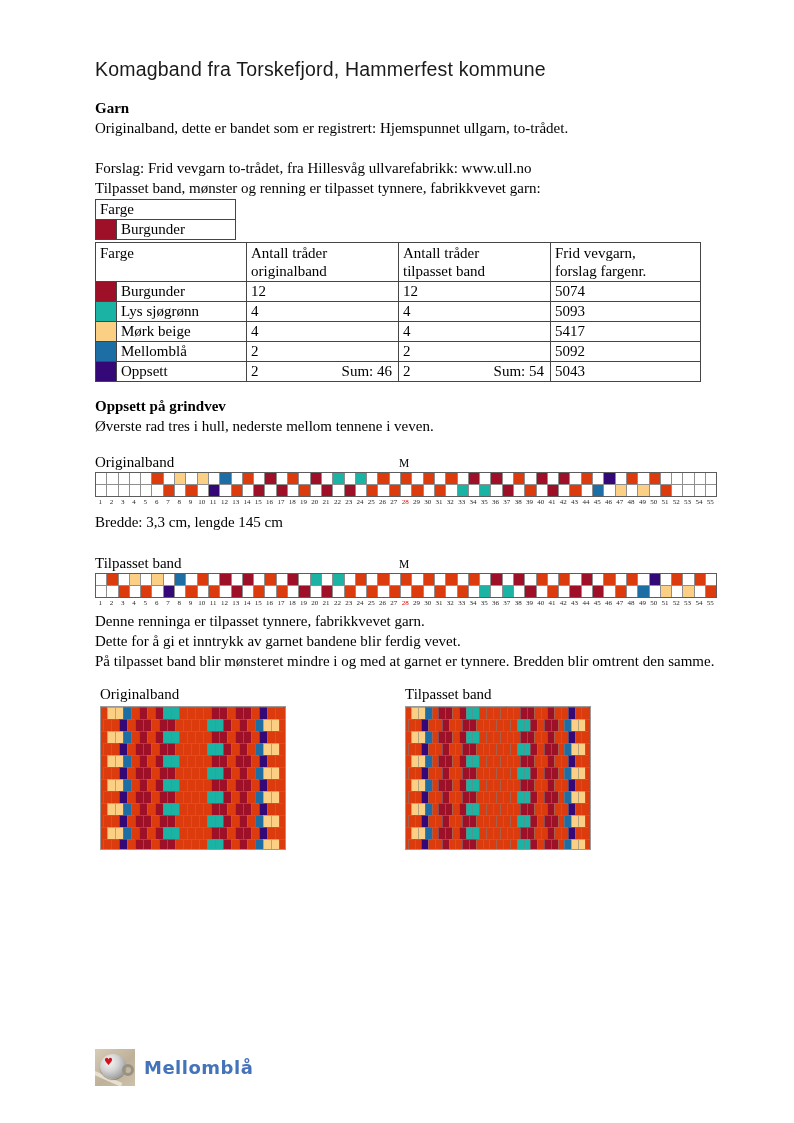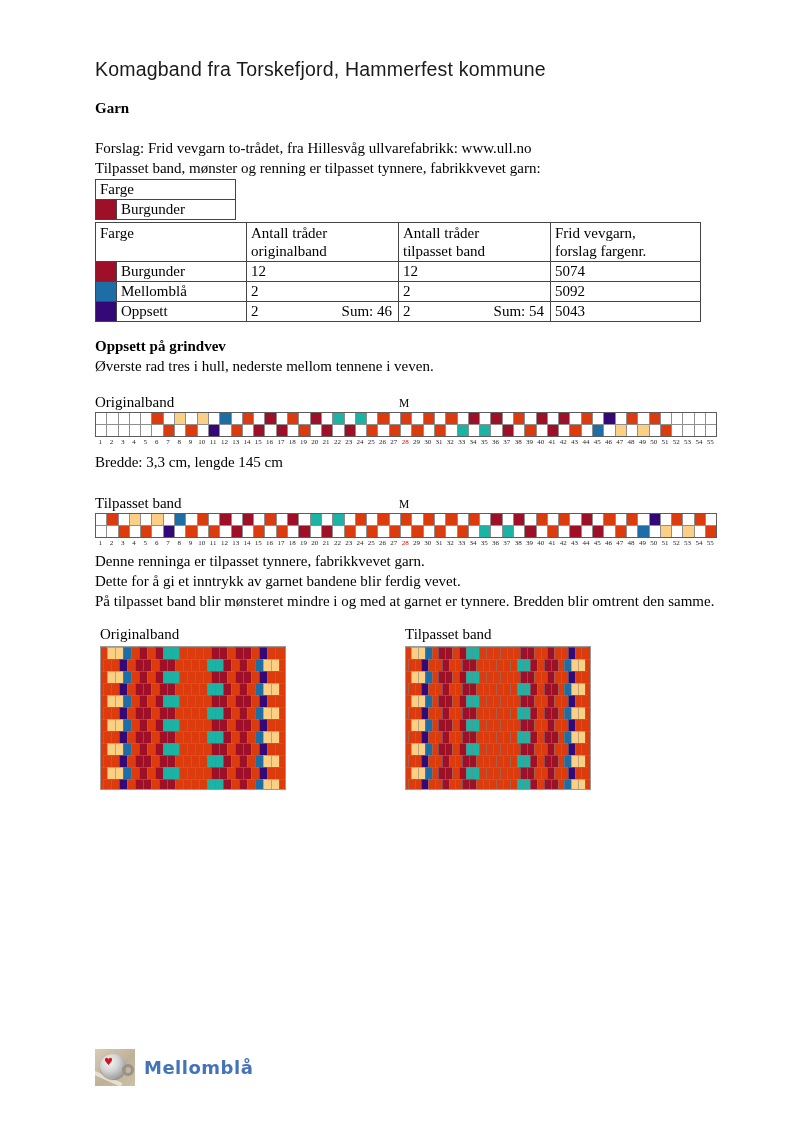--- a/index.html
+++ b/index.html
@@ -88,20 +88,21 @@
 </style>
 </head>
 <body>
 
 <div class="page">
   <div class="content">
 
     <div class="doc-title">Komagband fra Torskefjord, Hammerfest kommune</div>
 
     <div class="sec-heading">Garn</div>
+    <p class="body-line">Originalband, dette er bandet som er registrert: Hjemspunnet ullgarn, to-trådet.</p>
     <div class="gap20"></div>
     <p class="body-line">Forslag: Frid vevgarn to-trådet, fra Hillesvåg ullvarefabrikk: www.ull.no</p>
     <p class="body-line">Tilpasset band, mønster og renning er tilpasset tynnere, fabrikkvevet garn:</p>
 
     <table class="innslag-table">
       <tbody>
           <tr>
         <td colspan="2">Farge</td>
       </tr>
       <tr>
@@ -130,20 +131,54 @@
                 <span class="sum"></span>
               </div>
             </td>
             <td>
               <div class="cnt-cell">
                 <span>12</span>
                 <span class="sum"></span>
               </div>
             </td>
             <td>5074</td>
+          </tr>
+          <tr>
+            <td class="swatch-cell" style="background: rgb(26, 179, 164);"></td>
+            <td>Lys sjøgrønn</td>
+            <td>
+              <div class="cnt-cell">
+                <span>4</span>
+                <span class="sum"></span>
+              </div>
+            </td>
+            <td>
+              <div class="cnt-cell">
+                <span>4</span>
+                <span class="sum"></span>
+              </div>
+            </td>
+            <td>5093</td>
+          </tr>
+          <tr>
+            <td class="swatch-cell" style="background: rgb(251, 208, 132);"></td>
+            <td>Mørk beige</td>
+            <td>
+              <div class="cnt-cell">
+                <span>4</span>
+                <span class="sum"></span>
+              </div>
+            </td>
+            <td>
+              <div class="cnt-cell">
+                <span>4</span>
+                <span class="sum"></span>
+              </div>
+            </td>
+            <td>5417</td>
           </tr>
           <tr>
             <td class="swatch-cell" style="background: rgb(28, 110, 164);"></td>
             <td>Mellomblå</td>
             <td>
               <div class="cnt-cell">
                 <span>2</span>
                 <span class="sum"></span>
               </div>
             </td>

